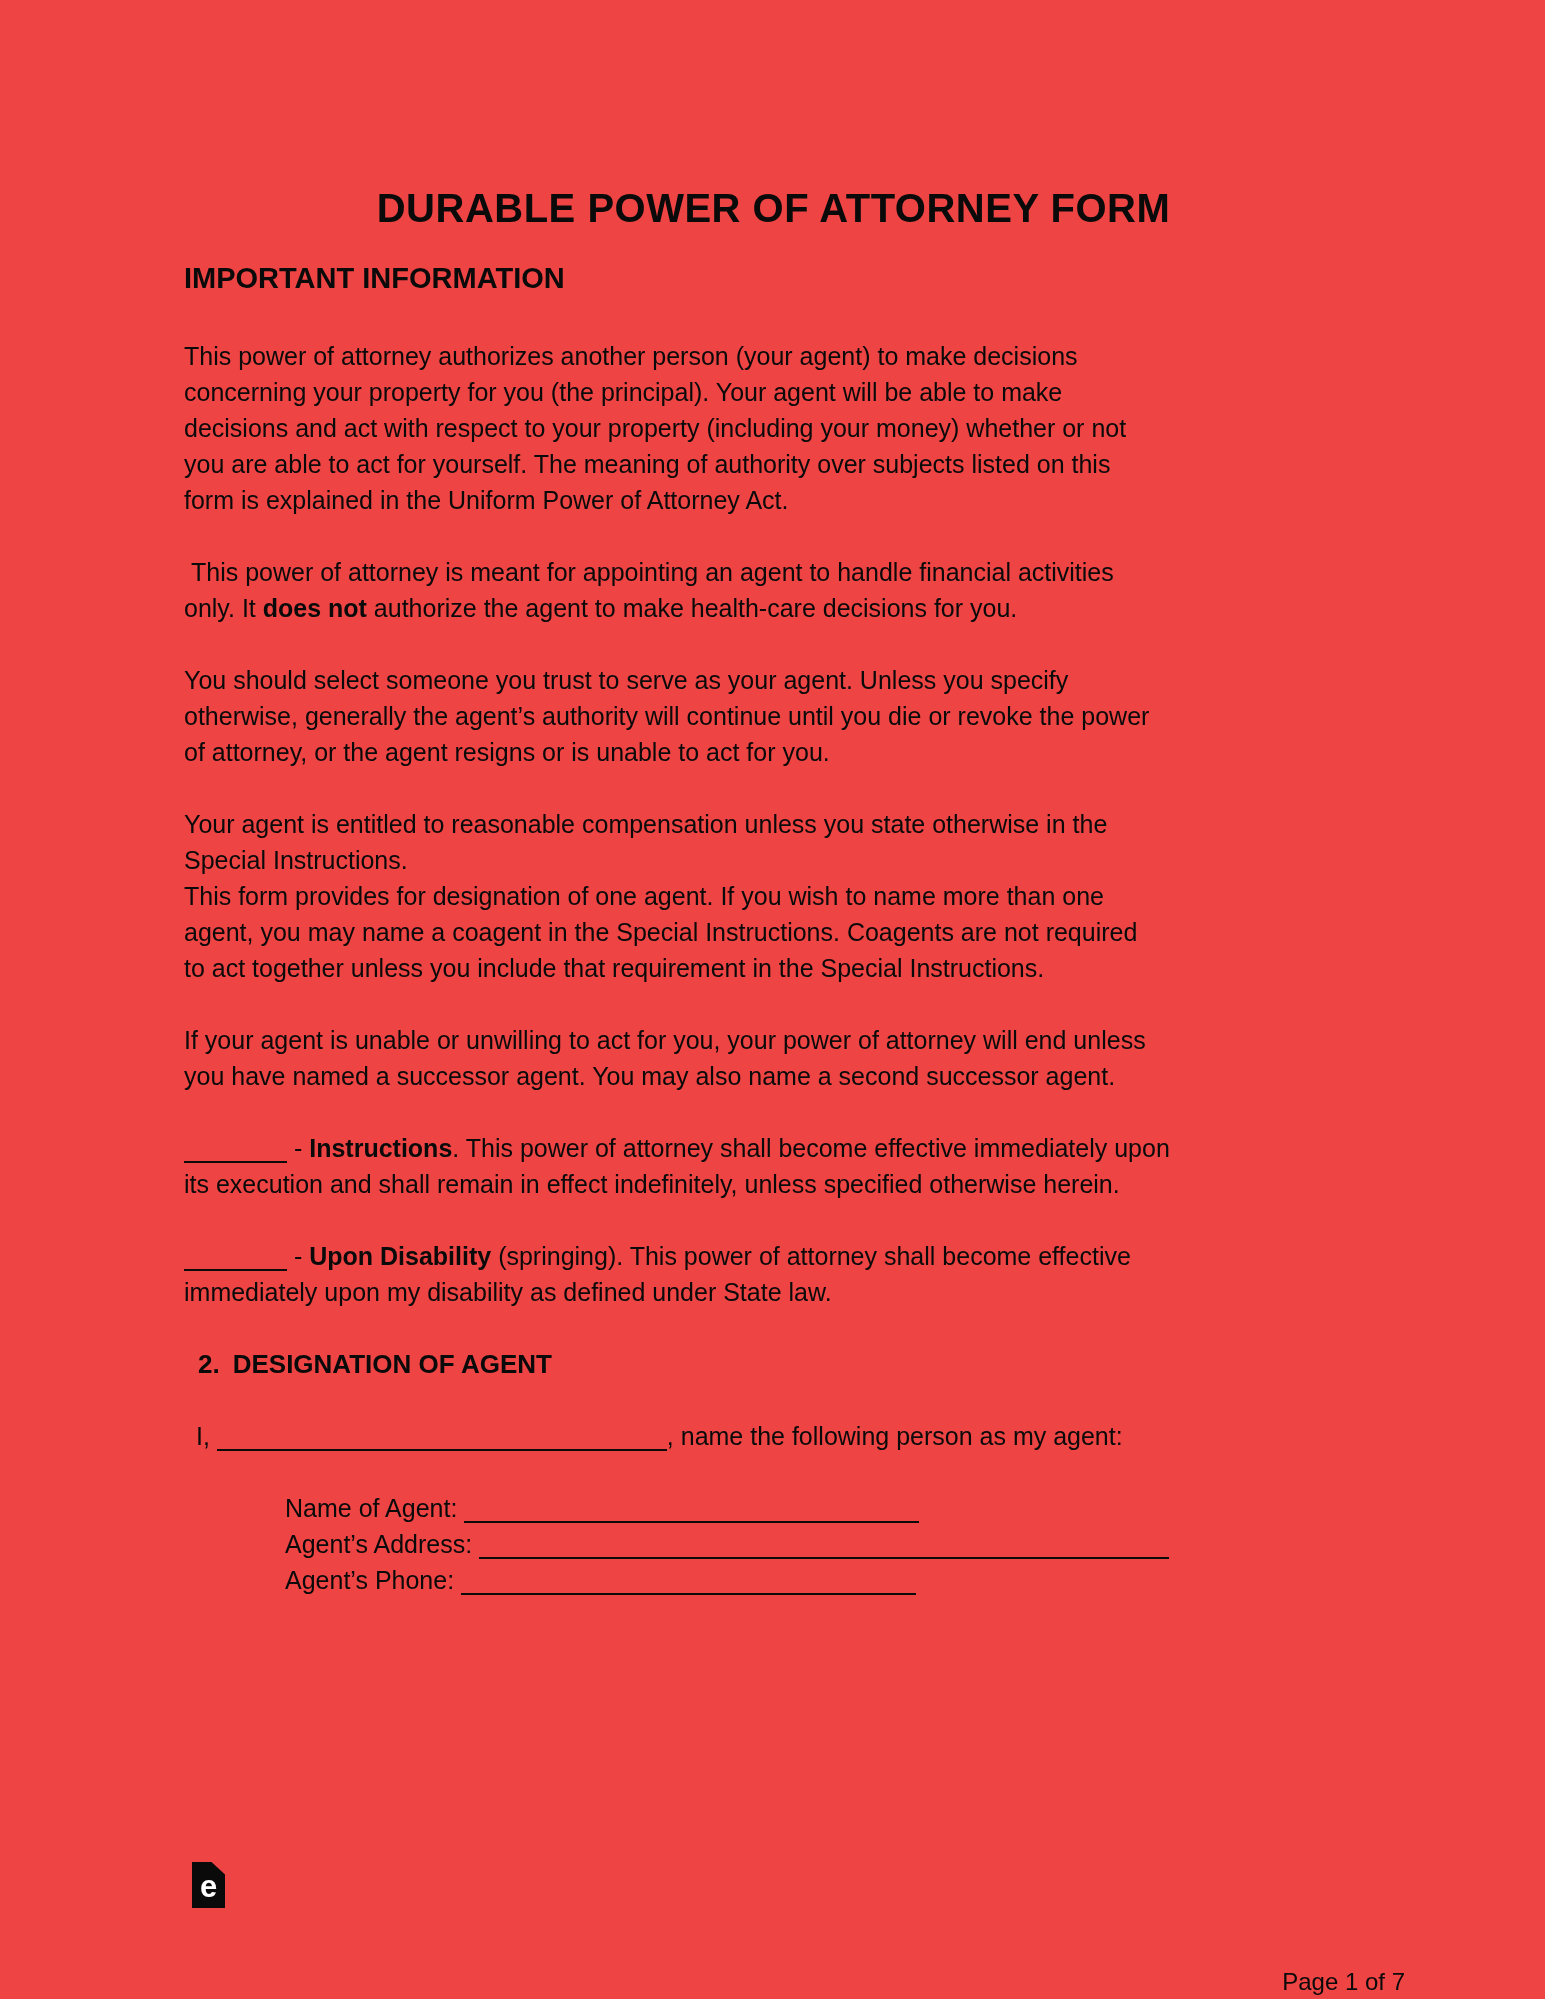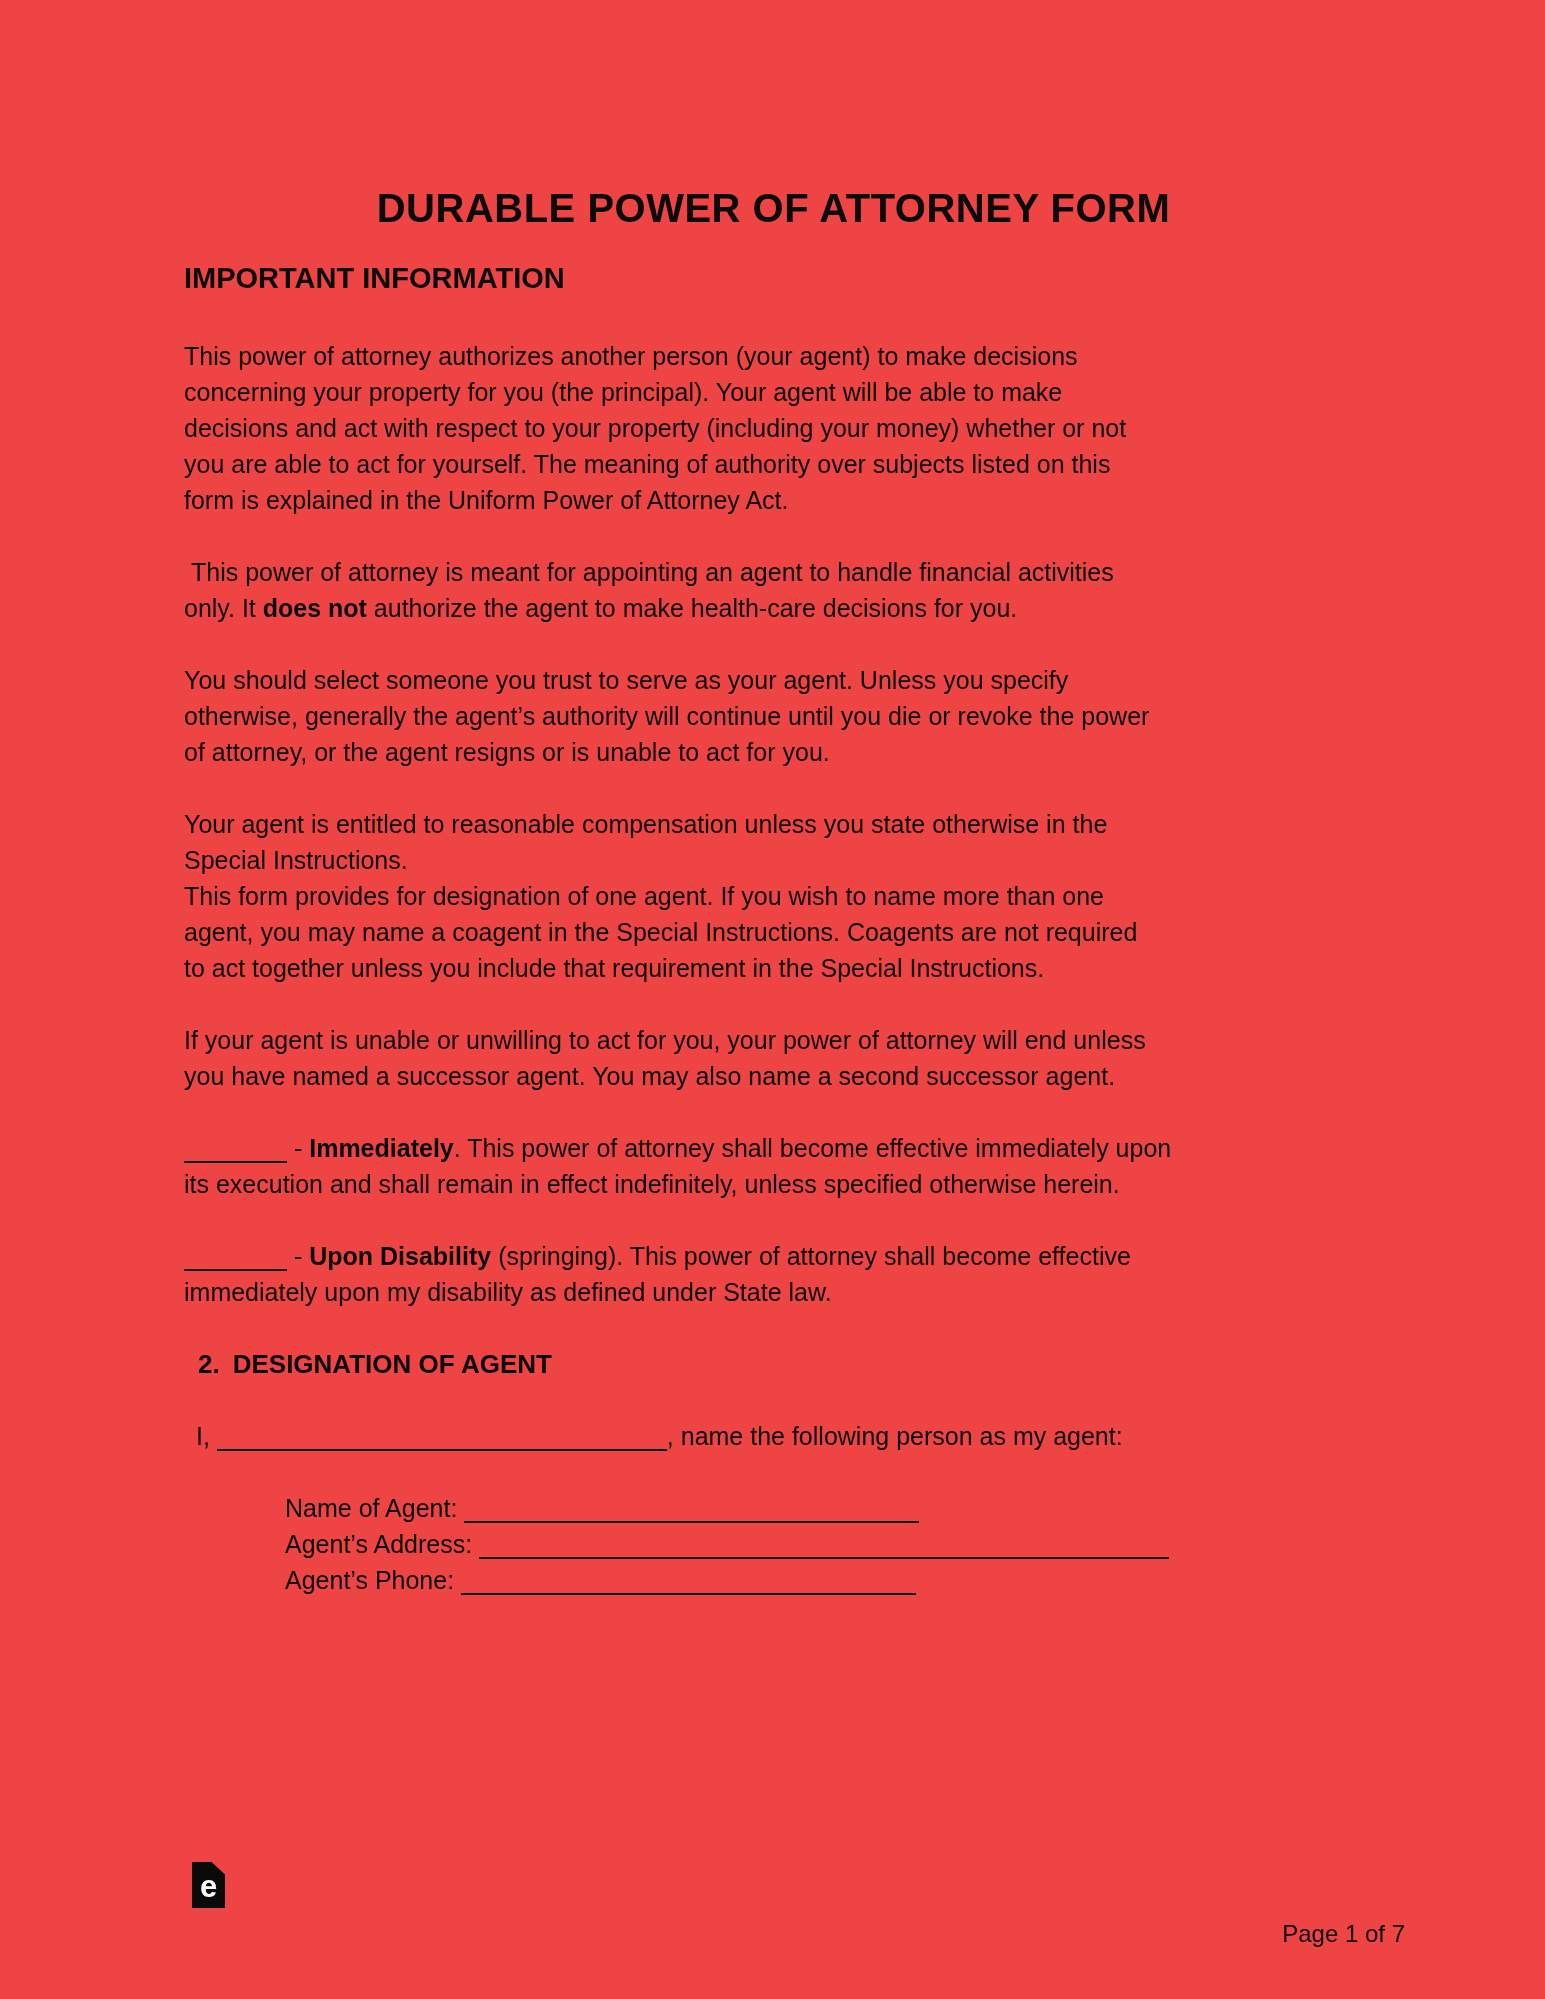--- a/index.html
+++ b/index.html
@@ -41,21 +41,21 @@
   .footer-logo{
     position:absolute;left:192px;top:1862px;width:33px;height:46px;
   }
   .footer-logo svg{position:absolute;left:0;top:0;}
   .logo-letter{
     position:absolute;left:0;top:9px;width:33px;text-align:center;
     color:#ffffff;font-weight:bold;font-size:31px;line-height:31px;
     font-family:"Liberation Sans",sans-serif;
   }
   .page-number{
-    position:absolute;top:1920px;right:140px;
+    position:absolute;top:1968px;right:140px;
     font-size:24px;line-height:28px;
   }
 </style>
 </head>
 <body>
 
 <div class="page">
 
   <h1 class="doc-title">DURABLE POWER OF ATTORNEY FORM</h1>
 
@@ -79,21 +79,21 @@
 
   <p class="para">This form provides for designation of one agent. If you wish to name more than one
 agent, you may name a coagent in the Special Instructions. Coagents are not required
 to act together unless you include that requirement in the Special Instructions.</p>
 
   <p class="para">If your agent is unable or unwilling to act for you, your power of attorney will end unless
 you have named a successor agent. You may also name a second successor agent.</p>
 
 
 
-  <p class="para"><span class="blank w-initial"></span><span> - </span><span class="bold">Immediately</span><span>. This power of attorney shall become effective immediately upon
+  <p class="para"><span class="blank w-initial"></span><span> - </span><span class="bold">Instructions</span><span>. This power of attorney shall become effective immediately upon
 its execution and shall remain in effect indefinitely, unless specified otherwise herein.</span></p>
 
   <p class="para"><span class="blank w-initial"></span><span> - </span><span class="bold">Upon Disability</span><span> (springing). This power of attorney shall become effective
 immediately upon my disability as defined under State law.</span></p>
 
   <div class="sec-heading s2"><span class="sec-num">2.</span><span>DESIGNATION OF AGENT</span></div>
 
   <p class="para indent-12"><span>I, </span><span class="blank w-principal"></span><span>, name the following person as my agent:</span></p>
 
   <div class="agent-block">

